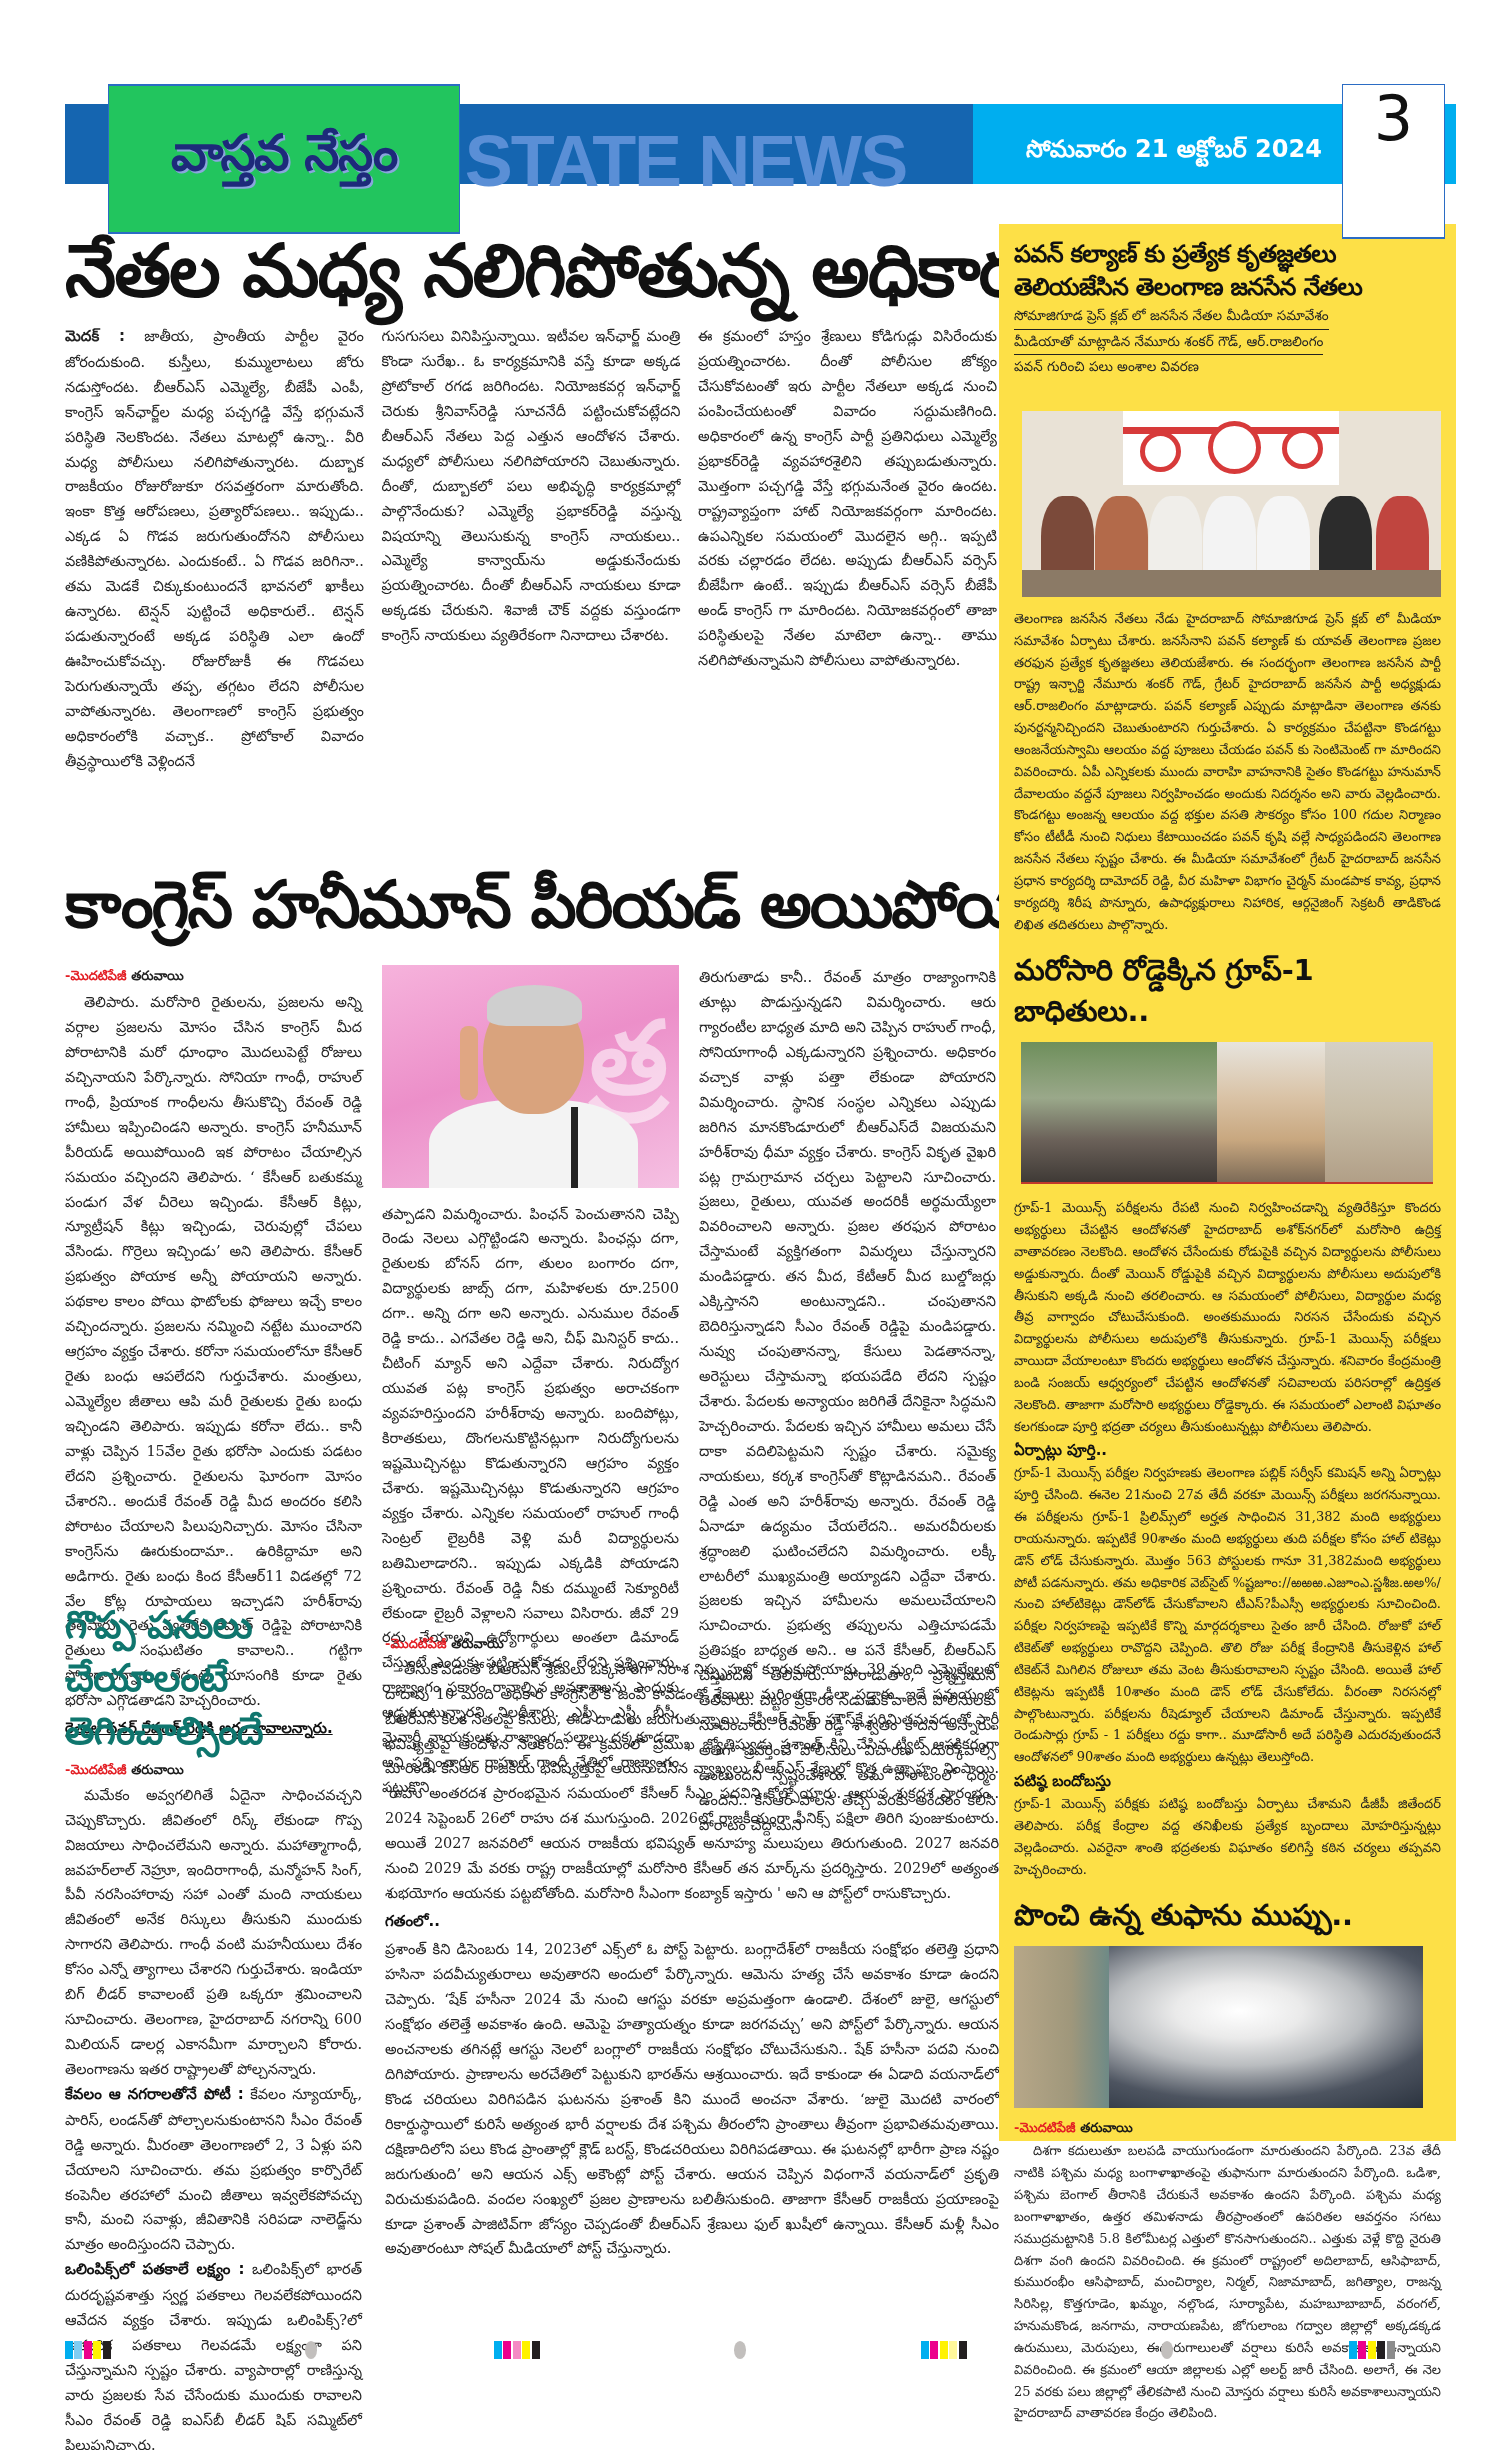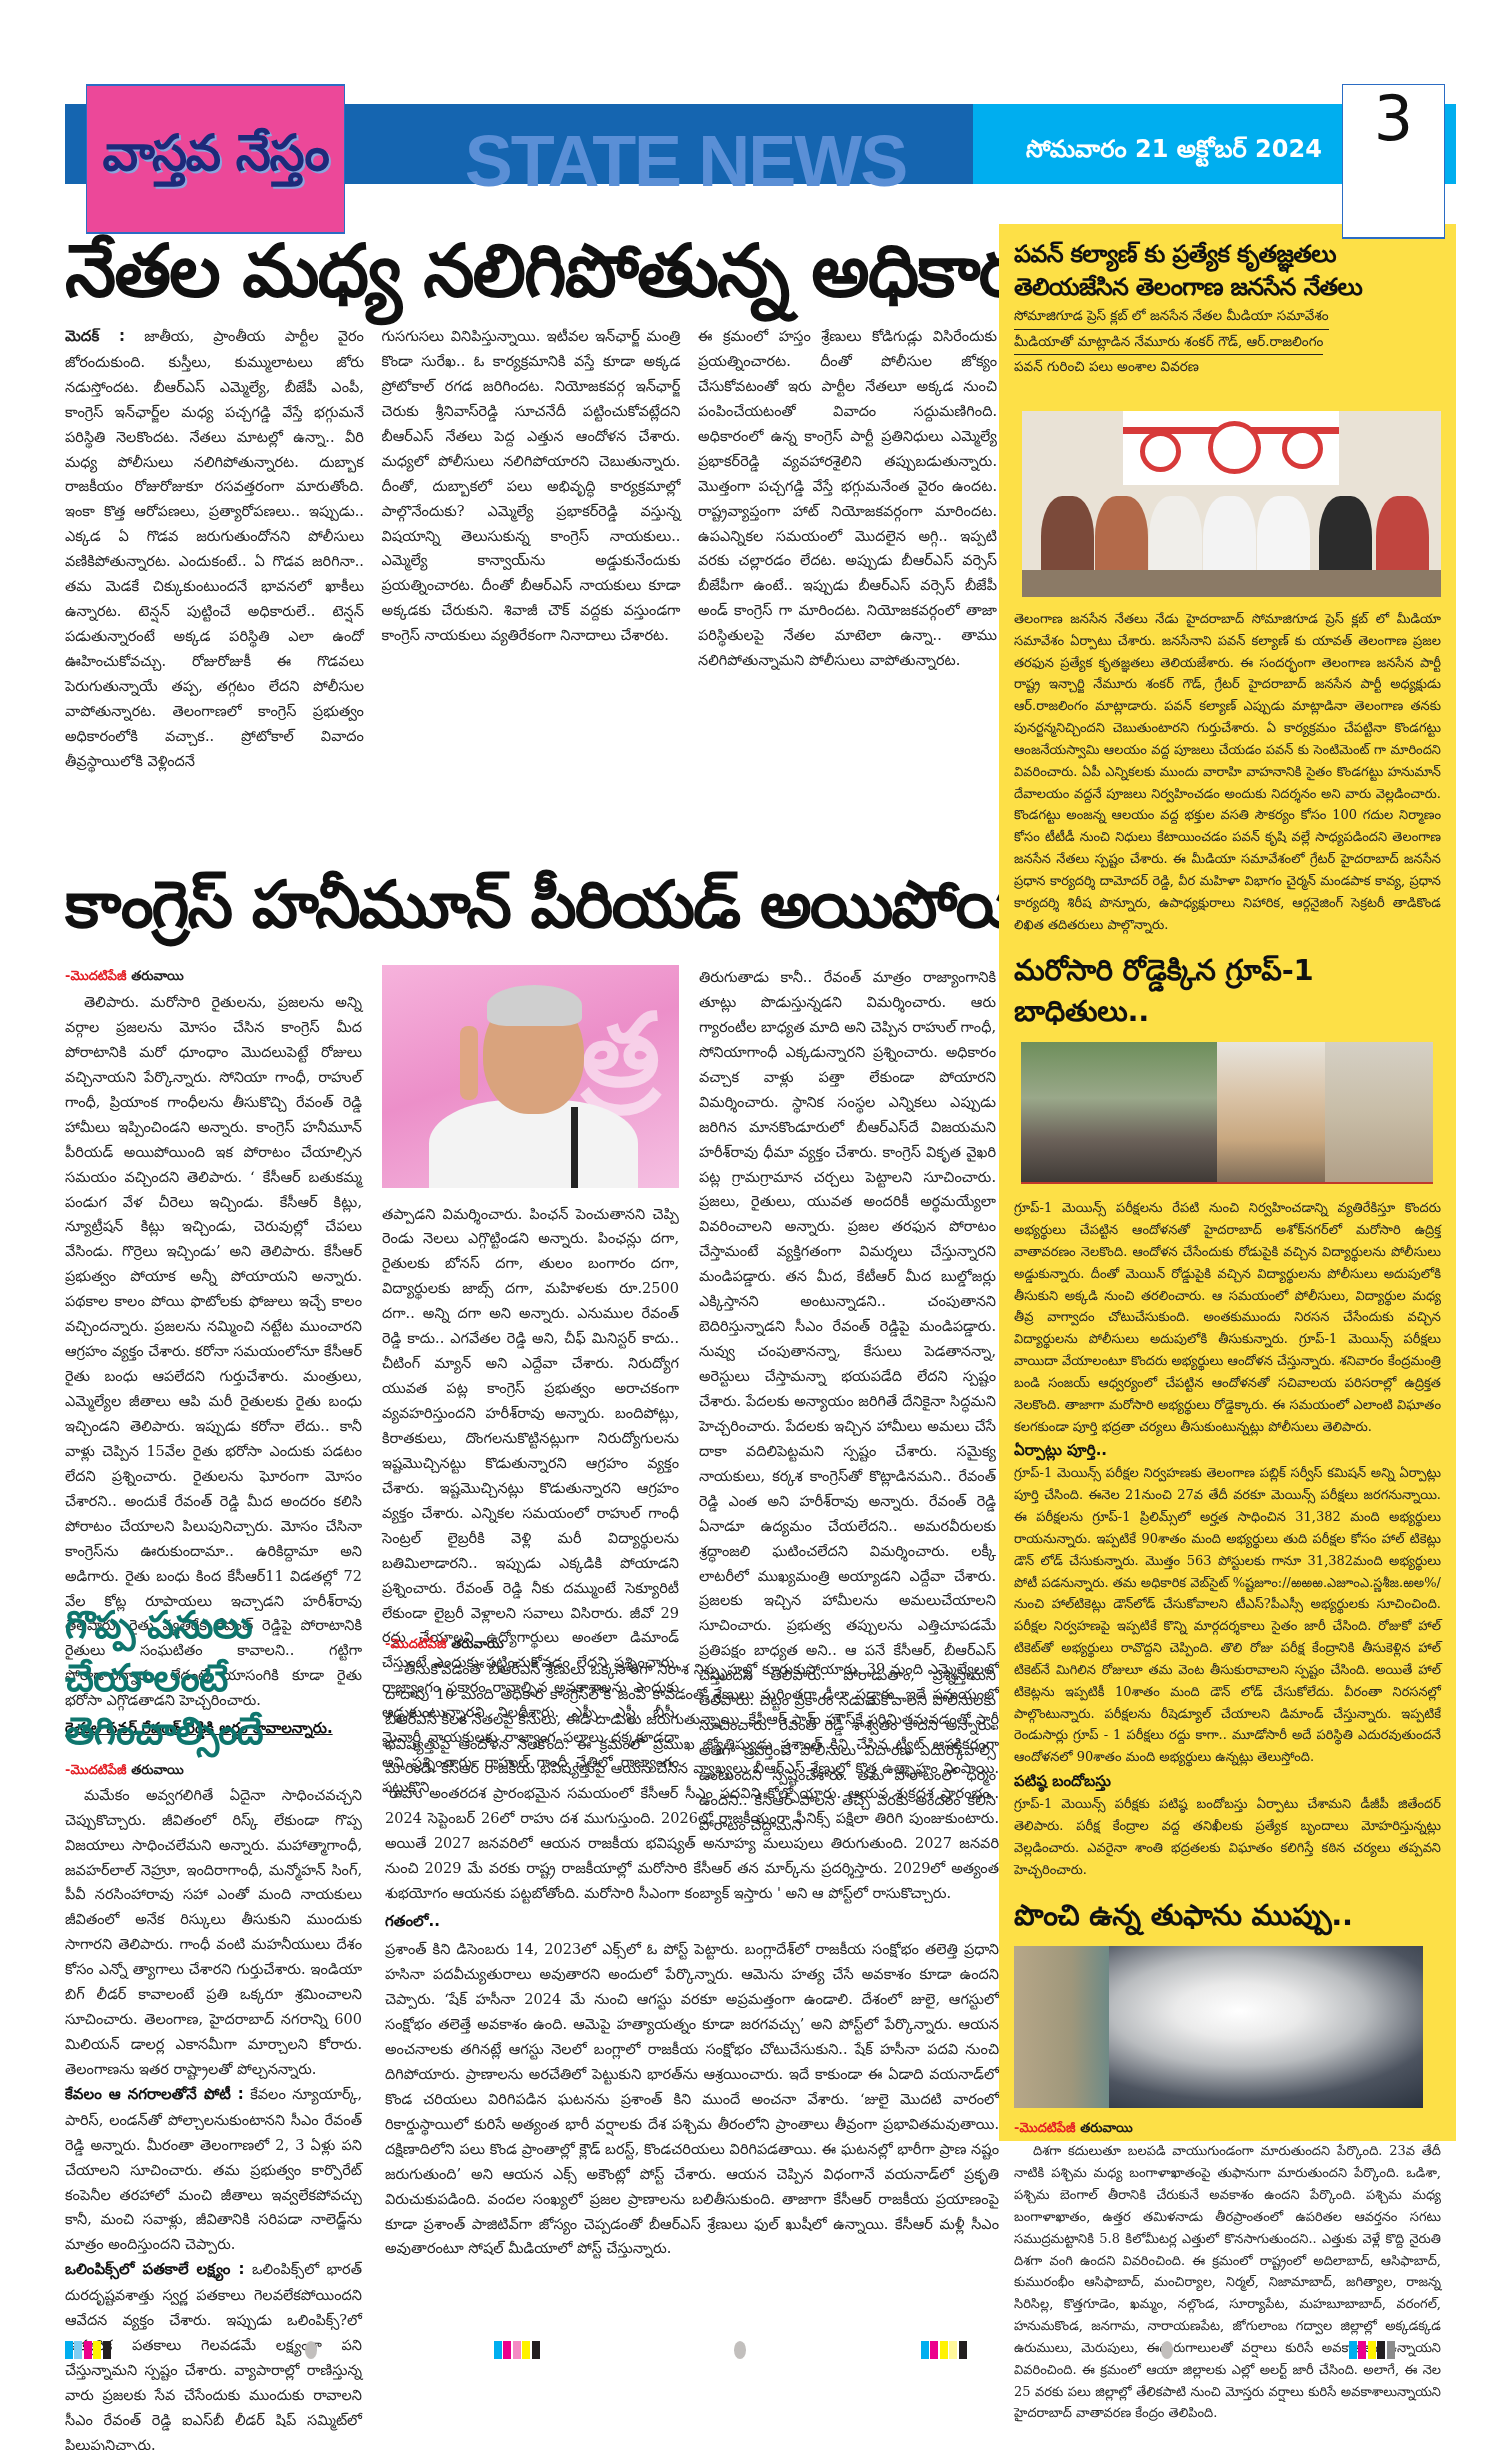--- a/index.html
+++ b/index.html
@@ -3,21 +3,21 @@
 <meta charset="utf-8">
 <style>
   * { box-sizing: border-box; margin: 0; padding: 0; }
   html, body { width: 1510px; height: 2450px; background: #ffffff; overflow: hidden; }
   body { position: relative; font-family: "DejaVu Sans", sans-serif; color: #1a1a1a; }
 
   
   .masthead { position: absolute; left: 65px; top: 104px; width: 1391px; height: 80px; }
   .mh-strip-dark { position: absolute; left: 0; top: 0; width: 1391px; height: 80px; background: #1565b0; }
   .mh-strip-light { position: absolute; left: 908px; top: 0; width: 483px; height: 80px; background: #00aeef; }
-  .mh-logo-box { position: absolute; left: 86px; top: 84px; width: 259px; height: 150px; background: #ec4899; border-top: 2.7px solid #2b6cc4; border-bottom: 2.7px solid #2b6cc4; border-left: 1.4px solid #2b6cc4; border-right: 1.4px solid #2b6cc4; display: flex; align-items: center; justify-content: center; z-index: 2; }
+  .mh-logo-box { position: absolute; left: 108px; top: 84px; width: 352px; height: 150px; background: #22c55e; border-top: 2.7px solid #2b6cc4; border-bottom: 2.7px solid #2b6cc4; border-left: 1.4px solid #2b6cc4; border-right: 1.4px solid #2b6cc4; display: flex; align-items: center; justify-content: center; z-index: 2; }
   .mh-logo-text { font-family: "DejaVu Sans", sans-serif; font-weight: bold; font-size: 50px; color: #1d2a7a; text-shadow: 2px 2px 0 #8aa6dd; letter-spacing: -1.4px; }
   .mh-section { position: absolute; left: 456px; top: 125px; width: 459px; text-align: center; font-family: "Liberation Sans", sans-serif; font-weight: bold; font-size: 72px; color: #5a8fd6; letter-spacing: -2px; z-index: 2; line-height: 1; }
   .mh-date { position: absolute; left: 1026px; top: 135px; width: 297px; font-family: "DejaVu Sans", sans-serif; font-weight: bold; font-size: 24px; color: #ffffff; z-index: 2; }
   .mh-page-box { position: absolute; left: 1342px; top: 84px; width: 103px; height: 155px; background: #fff; border: 1.4px solid #2b6cc4; border-bottom: 2.7px solid #2b6cc4; z-index: 2; text-align: center; }
   .mh-page-num { font-family: "DejaVu Sans", sans-serif; font-size: 62px; color: #111; line-height: 1.1; }
   .headline-xl { font-family: "DejaVu Sans", sans-serif; font-weight: bold; color: #111; letter-spacing: -2px; line-height: 1.05; }
   .h1 { position: absolute; left: 65px; top: 233px; font-size: 73px; }
   .h2 { position: absolute; left: 65px; top: 871px; font-size: 65px; }
   .cols3 { display: grid; grid-template-columns: 1fr 1fr 1fr; column-gap: 17.6px; }
   .body-text { font-family: "DejaVu Serif", serif; font-size: 14.5px; line-height: 1.72; text-align: justify; color: #222; }
@@ -31,21 +31,21 @@
 
   .art1 { position: absolute; left: 65px; top: 324px; width: 932px; }
   .art2 { position: absolute; left: 65px; top: 965px; width: 932px; }
   .art2-grid { display: grid; grid-template-columns: 297px 297px 297px; column-gap: 20px; }
   .art2-photo { width: 297px; height: 223px; background: linear-gradient(160deg, #f6b3dc 0%, #ec8fc9 45%, #f5c0e2 100%); position: relative; overflow: hidden; margin-bottom: 13.5px; }
   .art2-photo .face { position: absolute; left: 101px; top: 27px; width: 101px; height: 122px; border-radius: 50% 50% 45% 45%; background: #d9a37d; }
   .art2-photo .hair { position: absolute; left: 105px; top: 20px; width: 95px; height: 41px; border-radius: 50% 50% 20% 20%; background: #cfcfcf; }
   .art2-photo .shirt { position: absolute; left: 47px; top: 135px; width: 209px; height: 108px; border-radius: 40% 40% 0 0; background: #f3f3f3; }
   .art2-photo .finger { position: absolute; left: 78px; top: 61px; width: 17.6px; height: 74px; border-radius: 8px; background: #e0a683; }
   .art2-photo .mic { position: absolute; left: 189px; top: 142px; width: 6.8px; height: 95px; background: #222; }
-  .art2-photo .letters { position: absolute; right: 19px; top: 6.8px; font-size: 101px; font-weight: bold; color: rgba(255,255,255,0.55); font-family: Liberation Mono, monospace; }
+  .art2-photo .letters { position: absolute; right: 11px; top: 6.8px; font-size: 101px; font-weight: bold; color: rgba(255,255,255,0.55); font-family: Liberation Sans, sans-serif; }
 
   .h3 { font-family: "DejaVu Sans", sans-serif; font-weight: bold; font-size: 38px; letter-spacing: -0.7px; color: #0f766e; }
   .art3 { position: absolute; left: 65px; top: 1603px; width: 297px; }
   .art4 { position: absolute; left: 385px; top: 1617px; width: 614px; }
 
   
   .sidebar { position: absolute; left: 999px; top: 224px; width: 457px; height: 1917px; background: #fde047; padding: 13.5px 15px; }
   .sb-h1 { font-family: "DejaVu Sans", sans-serif; font-weight: bold; font-size: 24px; color: #111; line-height: 1.4; letter-spacing: -0.7px; }
   .sb-kicker { font-family: "DejaVu Serif", serif; font-size: 13.5px; color: #222; border-bottom: 1px solid #222; display: inline-block; padding: 1.4px 0; margin-top: 1.4px; }
   .sb-kicker.last { border-bottom: none; }

